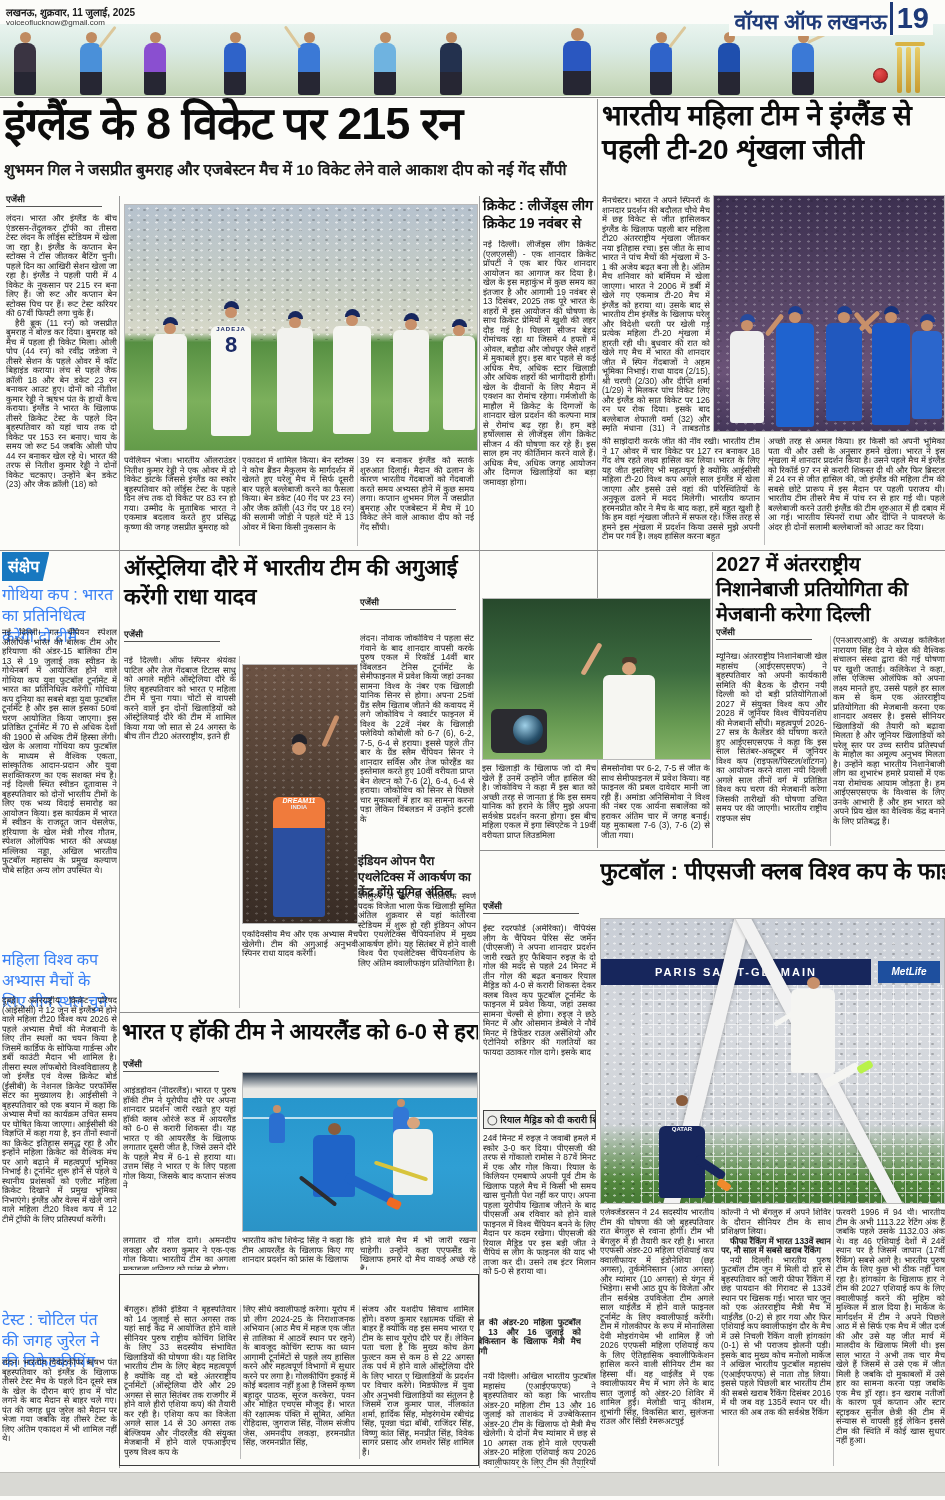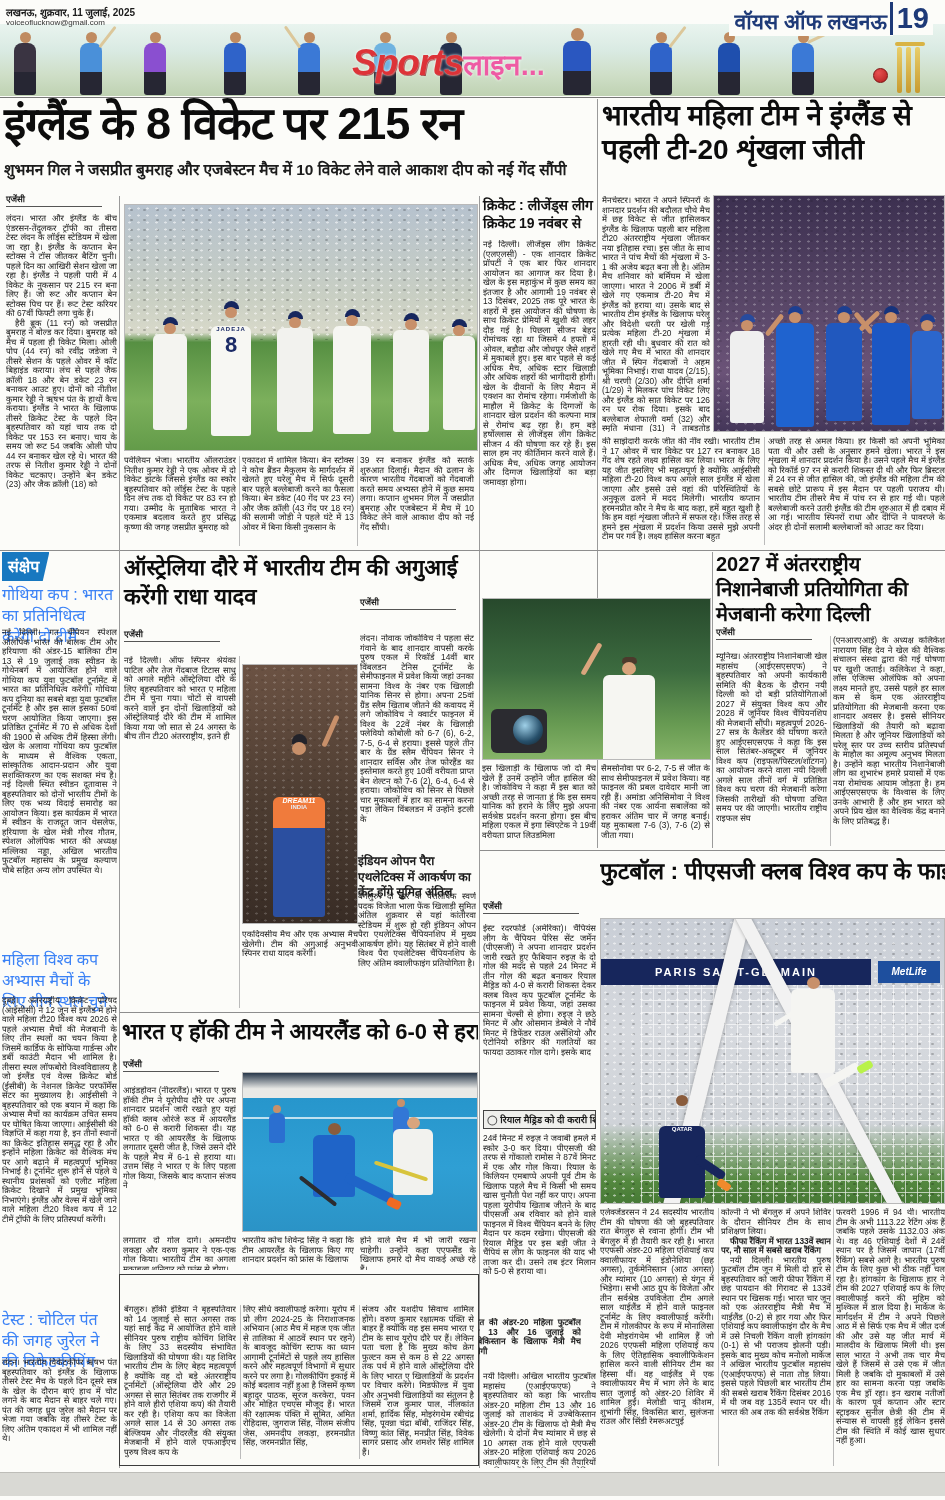--- a/index.html
+++ b/index.html
@@ -108,23 +108,20 @@
       </div>
     <div class="ath" style="left:716px;--c:#1f4fae">
         <span class="hd"></span>
         <span class="bd"></span>
       </div>
     <div class="ath" style="left:790px;--c:#3b79d6">
         <span class="hd"></span>
         <span class="bd"></span>
         <span class="prop" style="transform:rotate(65deg)"></span>
       </div>
-    <div class="abs" style="left:352px;top:18px;z-index:3">
-      <span class="brand-en">Sports</span><span class="brand-hi">लाइन...</span>
-    </div>
     <div class="wickets">
       <i style="left:8px"></i>
         <i style="left:17px"></i>
         <i style="left:26px"></i>
       <span class="bail"></span>
       <span class="ball"></span>
     </div>
   </div>
 
   <div class="abs masthead" style="right:52px;top:6px">वॉयस ऑफ लखनऊ</div>

